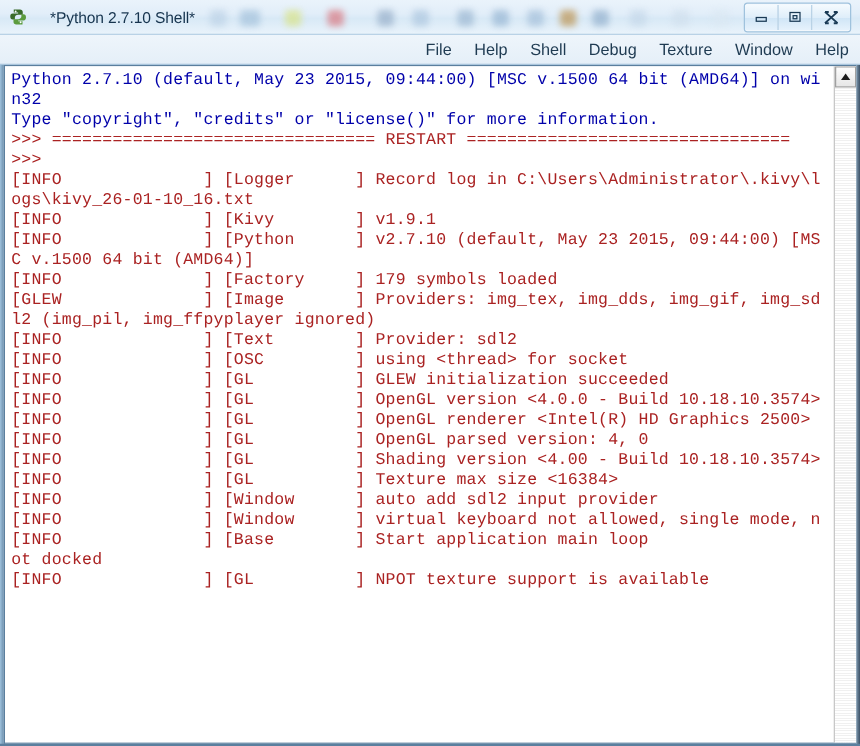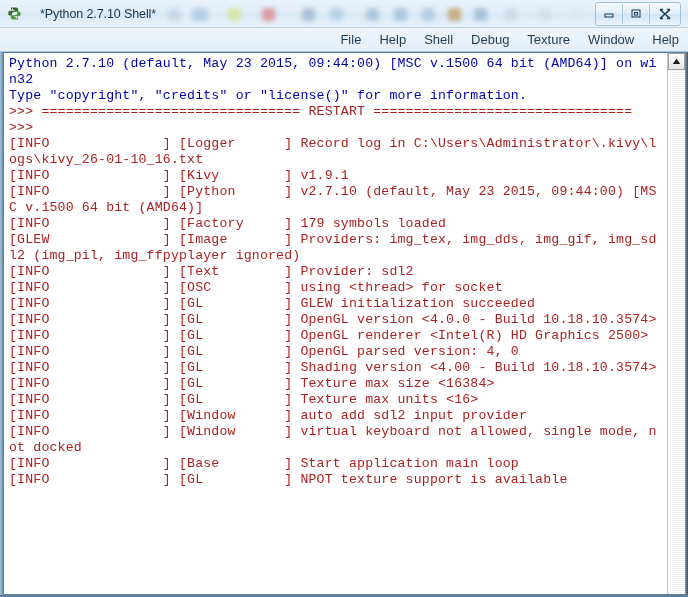--- a/index.html
+++ b/index.html
@@ -272,25 +272,24 @@
         <div class="line c-log">[GLEW              ] [Image       ] Providers: img_tex, img_dds, img_gif, img_sd</div>
         <div class="line c-log">l2 (img_pil, img_ffpyplayer ignored)</div>
         <div class="line c-log">[INFO              ] [Text        ] Provider: sdl2</div>
         <div class="line c-log">[INFO              ] [OSC         ] using &lt;thread&gt; for socket</div>
         <div class="line c-log">[INFO              ] [GL          ] GLEW initialization succeeded</div>
         <div class="line c-log">[INFO              ] [GL          ] OpenGL version &lt;4.0.0 - Build 10.18.10.3574&gt;</div>
         <div class="line c-log">[INFO              ] [GL          ] OpenGL renderer &lt;Intel(R) HD Graphics 2500&gt;</div>
         <div class="line c-log">[INFO              ] [GL          ] OpenGL parsed version: 4, 0</div>
         <div class="line c-log">[INFO              ] [GL          ] Shading version &lt;4.00 - Build 10.18.10.3574&gt;</div>
         <div class="line c-log">[INFO              ] [GL          ] Texture max size &lt;16384&gt;</div>
-        <div class="line c-log">[INFO              ] [GL          ] Texture max units &lt;16&gt;</div>
         <div class="line c-log">[INFO              ] [Window      ] auto add sdl2 input provider</div>
         <div class="line c-log">[INFO              ] [Window      ] virtual keyboard not allowed, single mode, n</div>
+        <div class="line c-log">[INFO              ] [Base        ] Start application main loop</div>
         <div class="line c-log">ot docked</div>
-        <div class="line c-log">[INFO              ] [Base        ] Start application main loop</div>
         <div class="line c-log">[INFO              ] [GL          ] NPOT texture support is available</div>
       </div>
     <div id="scrollbar">
       <div id="sb-up">
         <svg width="9" height="7" viewBox="0 0 9 7">
           <path d="M4.5 0.8 L8.2 6 L0.8 6 Z" fill="#1a1a1a"></path>
         </svg>
       </div>
     </div>
   </div>

